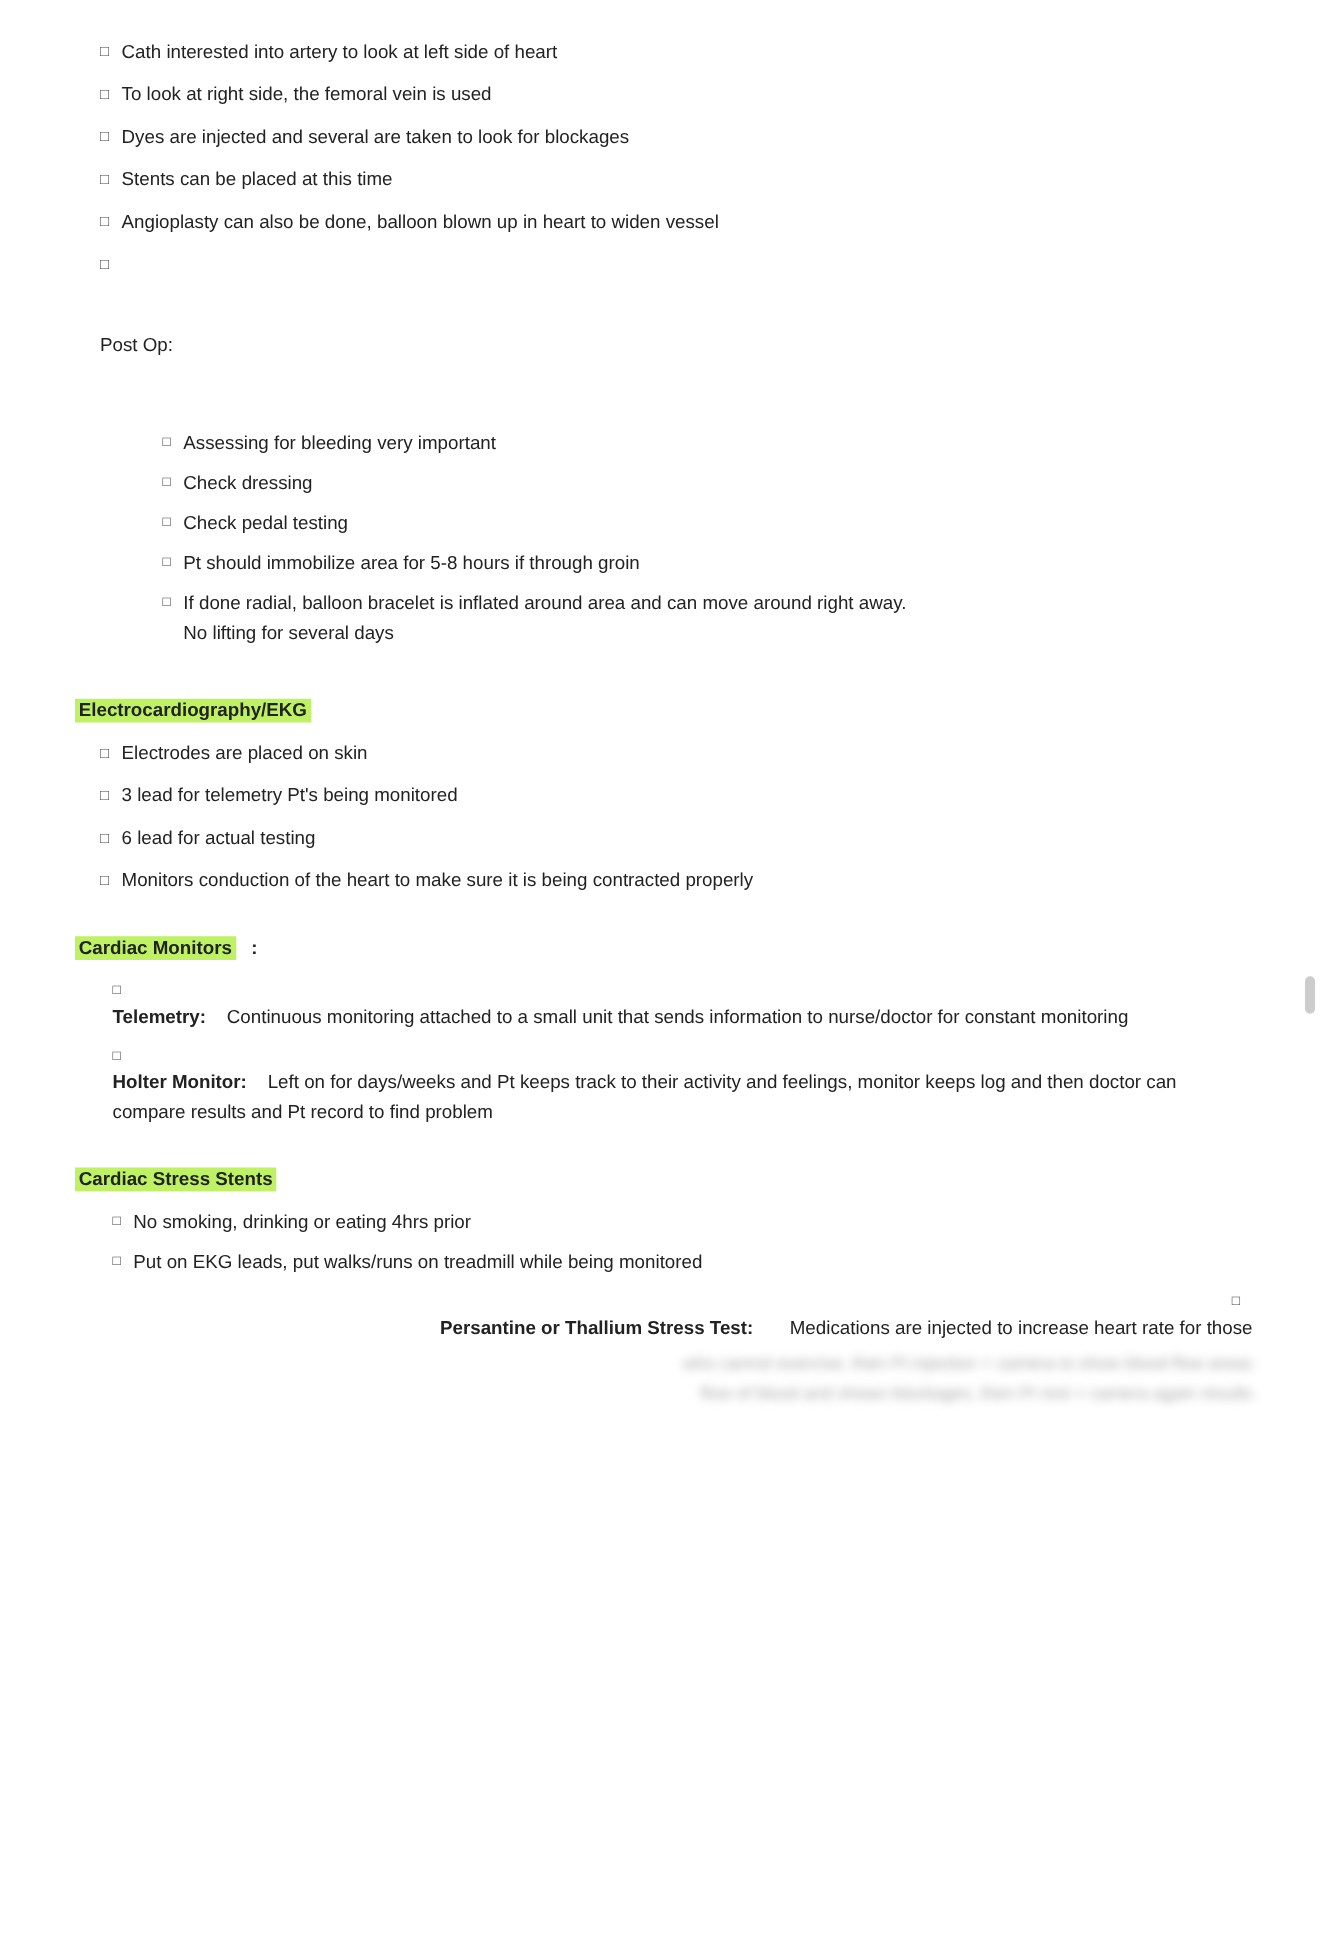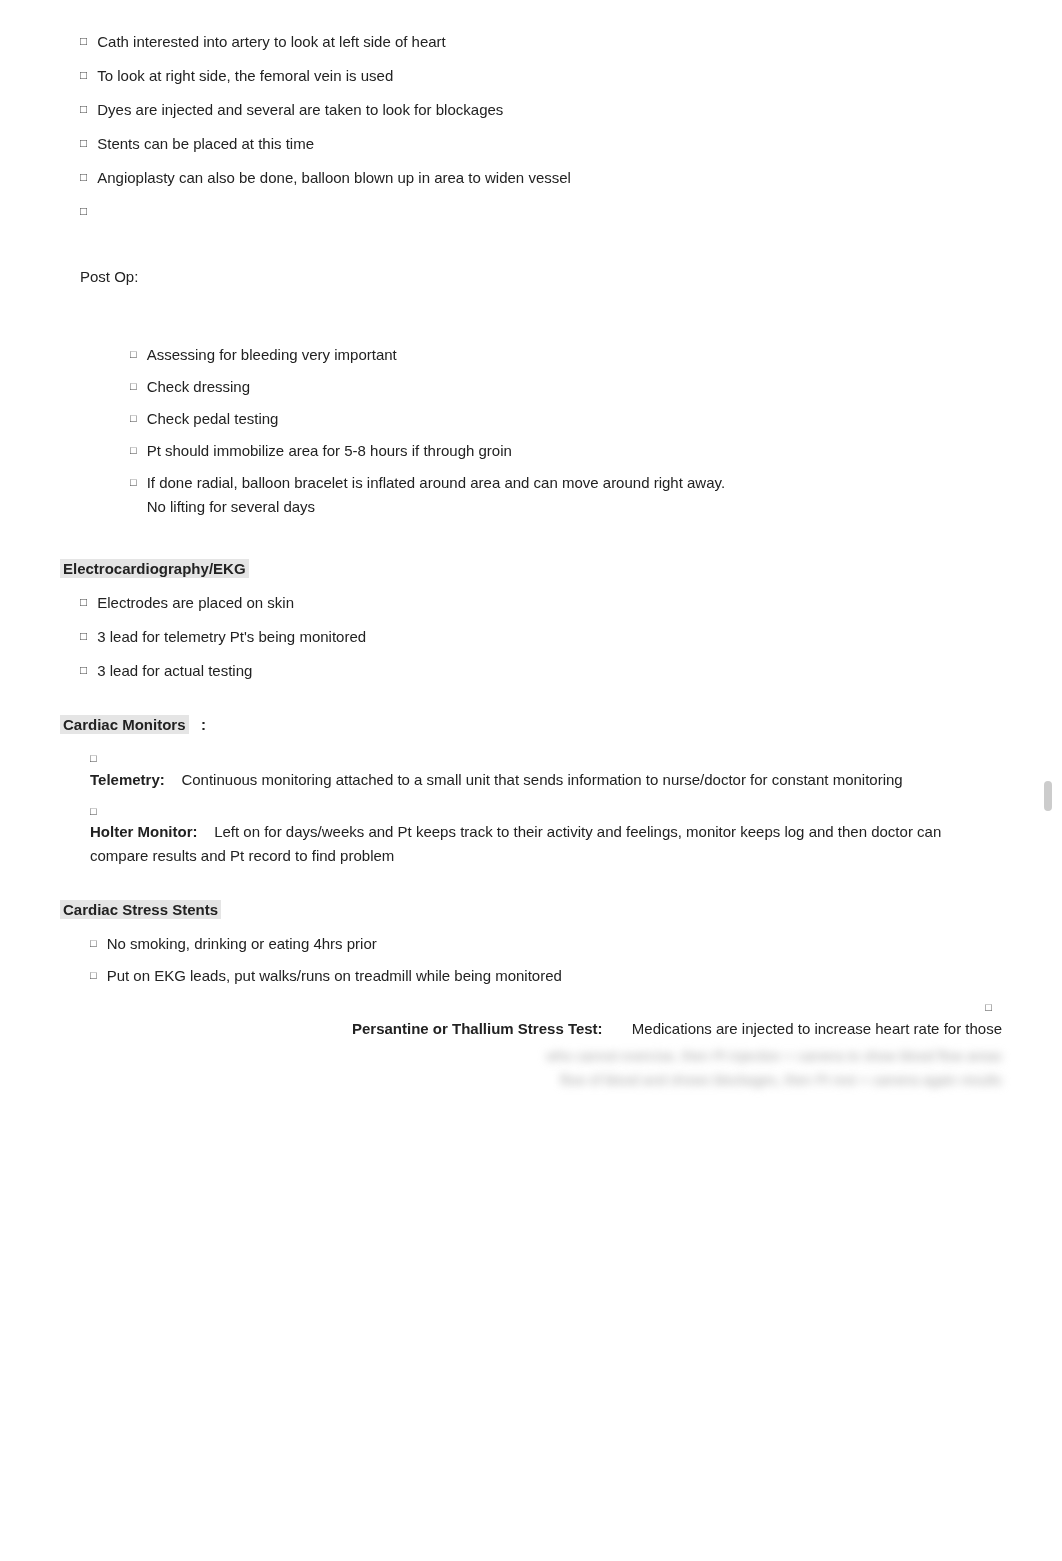--- a/index.html
+++ b/index.html
@@ -13,21 +13,21 @@
       font-size: 15px;
       color: #222;
       background: #fff;
       width: 1062px;
       min-height: 1561px;
       padding: 30px 60px 60px 60px;
       line-height: 1.6;
     }
 
     .highlight {
-      background-color: #e5e5e5;
+      background-color: #bef264;
       padding: 1px 3px;
     }
 
     .section-title {
       font-size: 15px;
       font-weight: bold;
       margin-bottom: 8px;
     }
 
     ul.level1 {
@@ -107,21 +107,21 @@
     <li>
       <span>To look at right side, the femoral vein is used</span>
     </li>
     <li>
       <span>Dyes are injected and several are taken to look for blockages</span>
     </li>
     <li>
       <span>Stents can be placed at this time</span>
     </li>
     <li>
-      <span>Angioplasty can also be done, balloon blown up in area to widen vessel</span>
+      <span>Angioplasty can also be done, balloon blown up in heart to widen vessel</span>
     </li>
     <li style="flex-direction: column; align-items: flex-start; gap: 44px;">
       <span style="margin-bottom: 4px;">Post Op:</span>
       <ul class="level2">
         <li>
           <span>Assessing for bleeding very important</span>
         </li>
         <li>
           <span>Check dressing</span>
         </li>
@@ -144,21 +144,24 @@
     <span class="section-title highlight">Electrocardiography/EKG</span>
   </div>
   <ul class="level1">
     <li>
       <span>Electrodes are placed on skin</span>
     </li>
     <li>
       <span>3 lead for telemetry Pt's being monitored</span>
     </li>
     <li>
-      <span>3 lead for actual testing</span>
+      <span>6 lead for actual testing</span>
+    </li>
+    <li>
+      <span>Monitors conduction of the heart to make sure it is being contracted properly</span>
     </li>
   </ul>
 </div>
 
 <div class="section-block" style="margin-top: 10px;">
   <div class="section-header">
     <span class="section-title">
       <span class="highlight">Cardiac Monitors</span>
       <span>&nbsp;&nbsp;:</span>
     </span>

